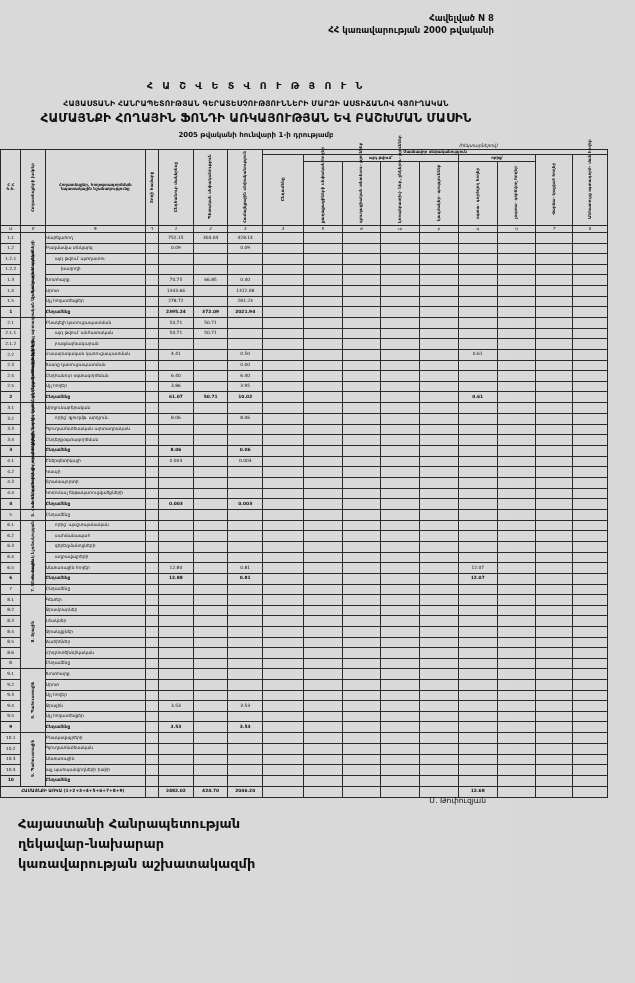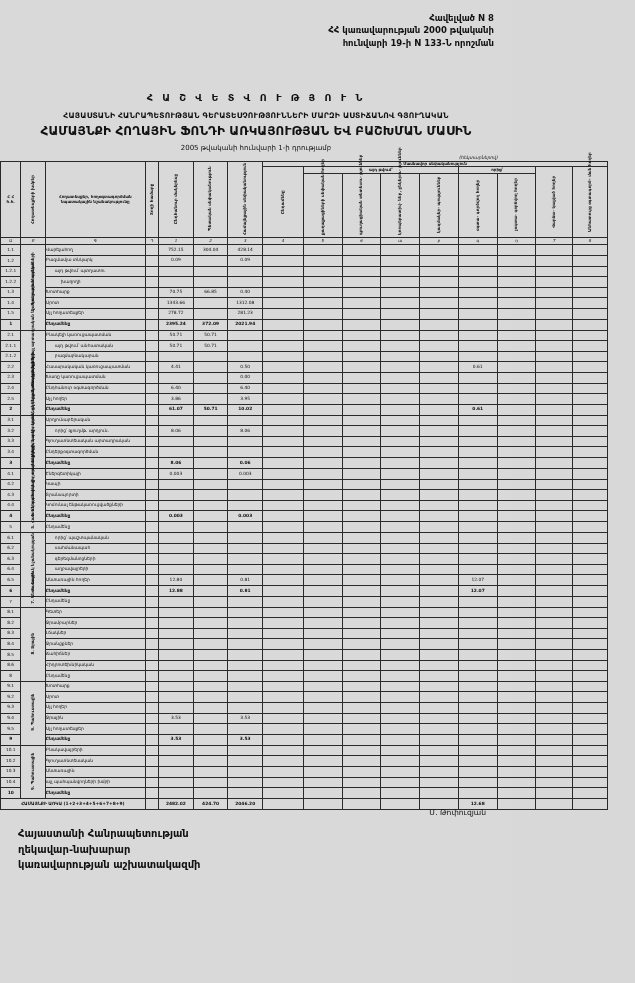--- a/index.html
+++ b/index.html
@@ -47,21 +47,21 @@
     margin-top: 5px;
     letter-spacing: .2px;
   }
   .t3 {
     font-size: 12px;
     font-weight: bold;
     letter-spacing: .1px;
   }
   .t4 {
     font-size: 7px;
-    font-weight: normal;
+    font-weight: bold;
     margin-top: 3px;
   }
   .unit-note {
     text-align: right;
     font-size: 4.6px;
     padding-right: 14px;
     margin-top: 2px;
     font-style: italic;
   }
   table.grid {
@@ -136,41 +136,40 @@
     transform: rotate(180deg);
     font-size: 4.1px;
     font-weight: bold;
     text-align: center;
     white-space: nowrap;
     line-height: 1.15;
     display: inline-block;
   }
   .footer {
     margin: 16px 0 0 18px;
-    font-size: 10px;
+    font-size: 13px;
     font-weight: bold;
     line-height: 1.55;
   }
   .sig {
     position: absolute;
     right: 26px;
     font-size: 7.6px;
     font-weight: normal;
   }
   .footwrap { position: relative; }
 </style>
 </head>
 <body>
 
 <div class="page">
 
   <div class="hdr">
     <div>Հավելված N 8</div>
     <div>ՀՀ կառավարության 2000 թվականի</div>
-    <div>հունվարի 19-ի N 133-Ն որոշման</div>
   </div>
 
   <div class="title-block">
     <div class="t1">Հ Ա Շ Վ Ե Տ Վ Ո Ւ Թ Յ Ո Ւ Ն</div>
     <div class="t2">ՀԱՅԱՍՏԱՆԻ ՀԱՆՐԱՊԵՏՈՒԹՅԱՆ ԳԵՐԱՏԵՍՉՈՒԹՅՈՒՆՆԵՐԻ ՄԱՐԶԻ ԱՍՏԻՃԱՆՈՎ ԳՅՈՒՂԱԿԱՆ</div>
     <div class="t3">ՀԱՄԱՅՆՔԻ ՀՈՂԱՅԻՆ ՖՈՆԴԻ ԱՌԿԱՅՈՒԹՅԱՆ ԵՎ ԲԱՇԽՄԱՆ ՄԱՍԻՆ</div>
     <div class="t4">2005 թվականի հունվարի 1-ի դրությամբ</div>
   </div>
 
   <div class="unit-note">(հեկտարներով)</div>

